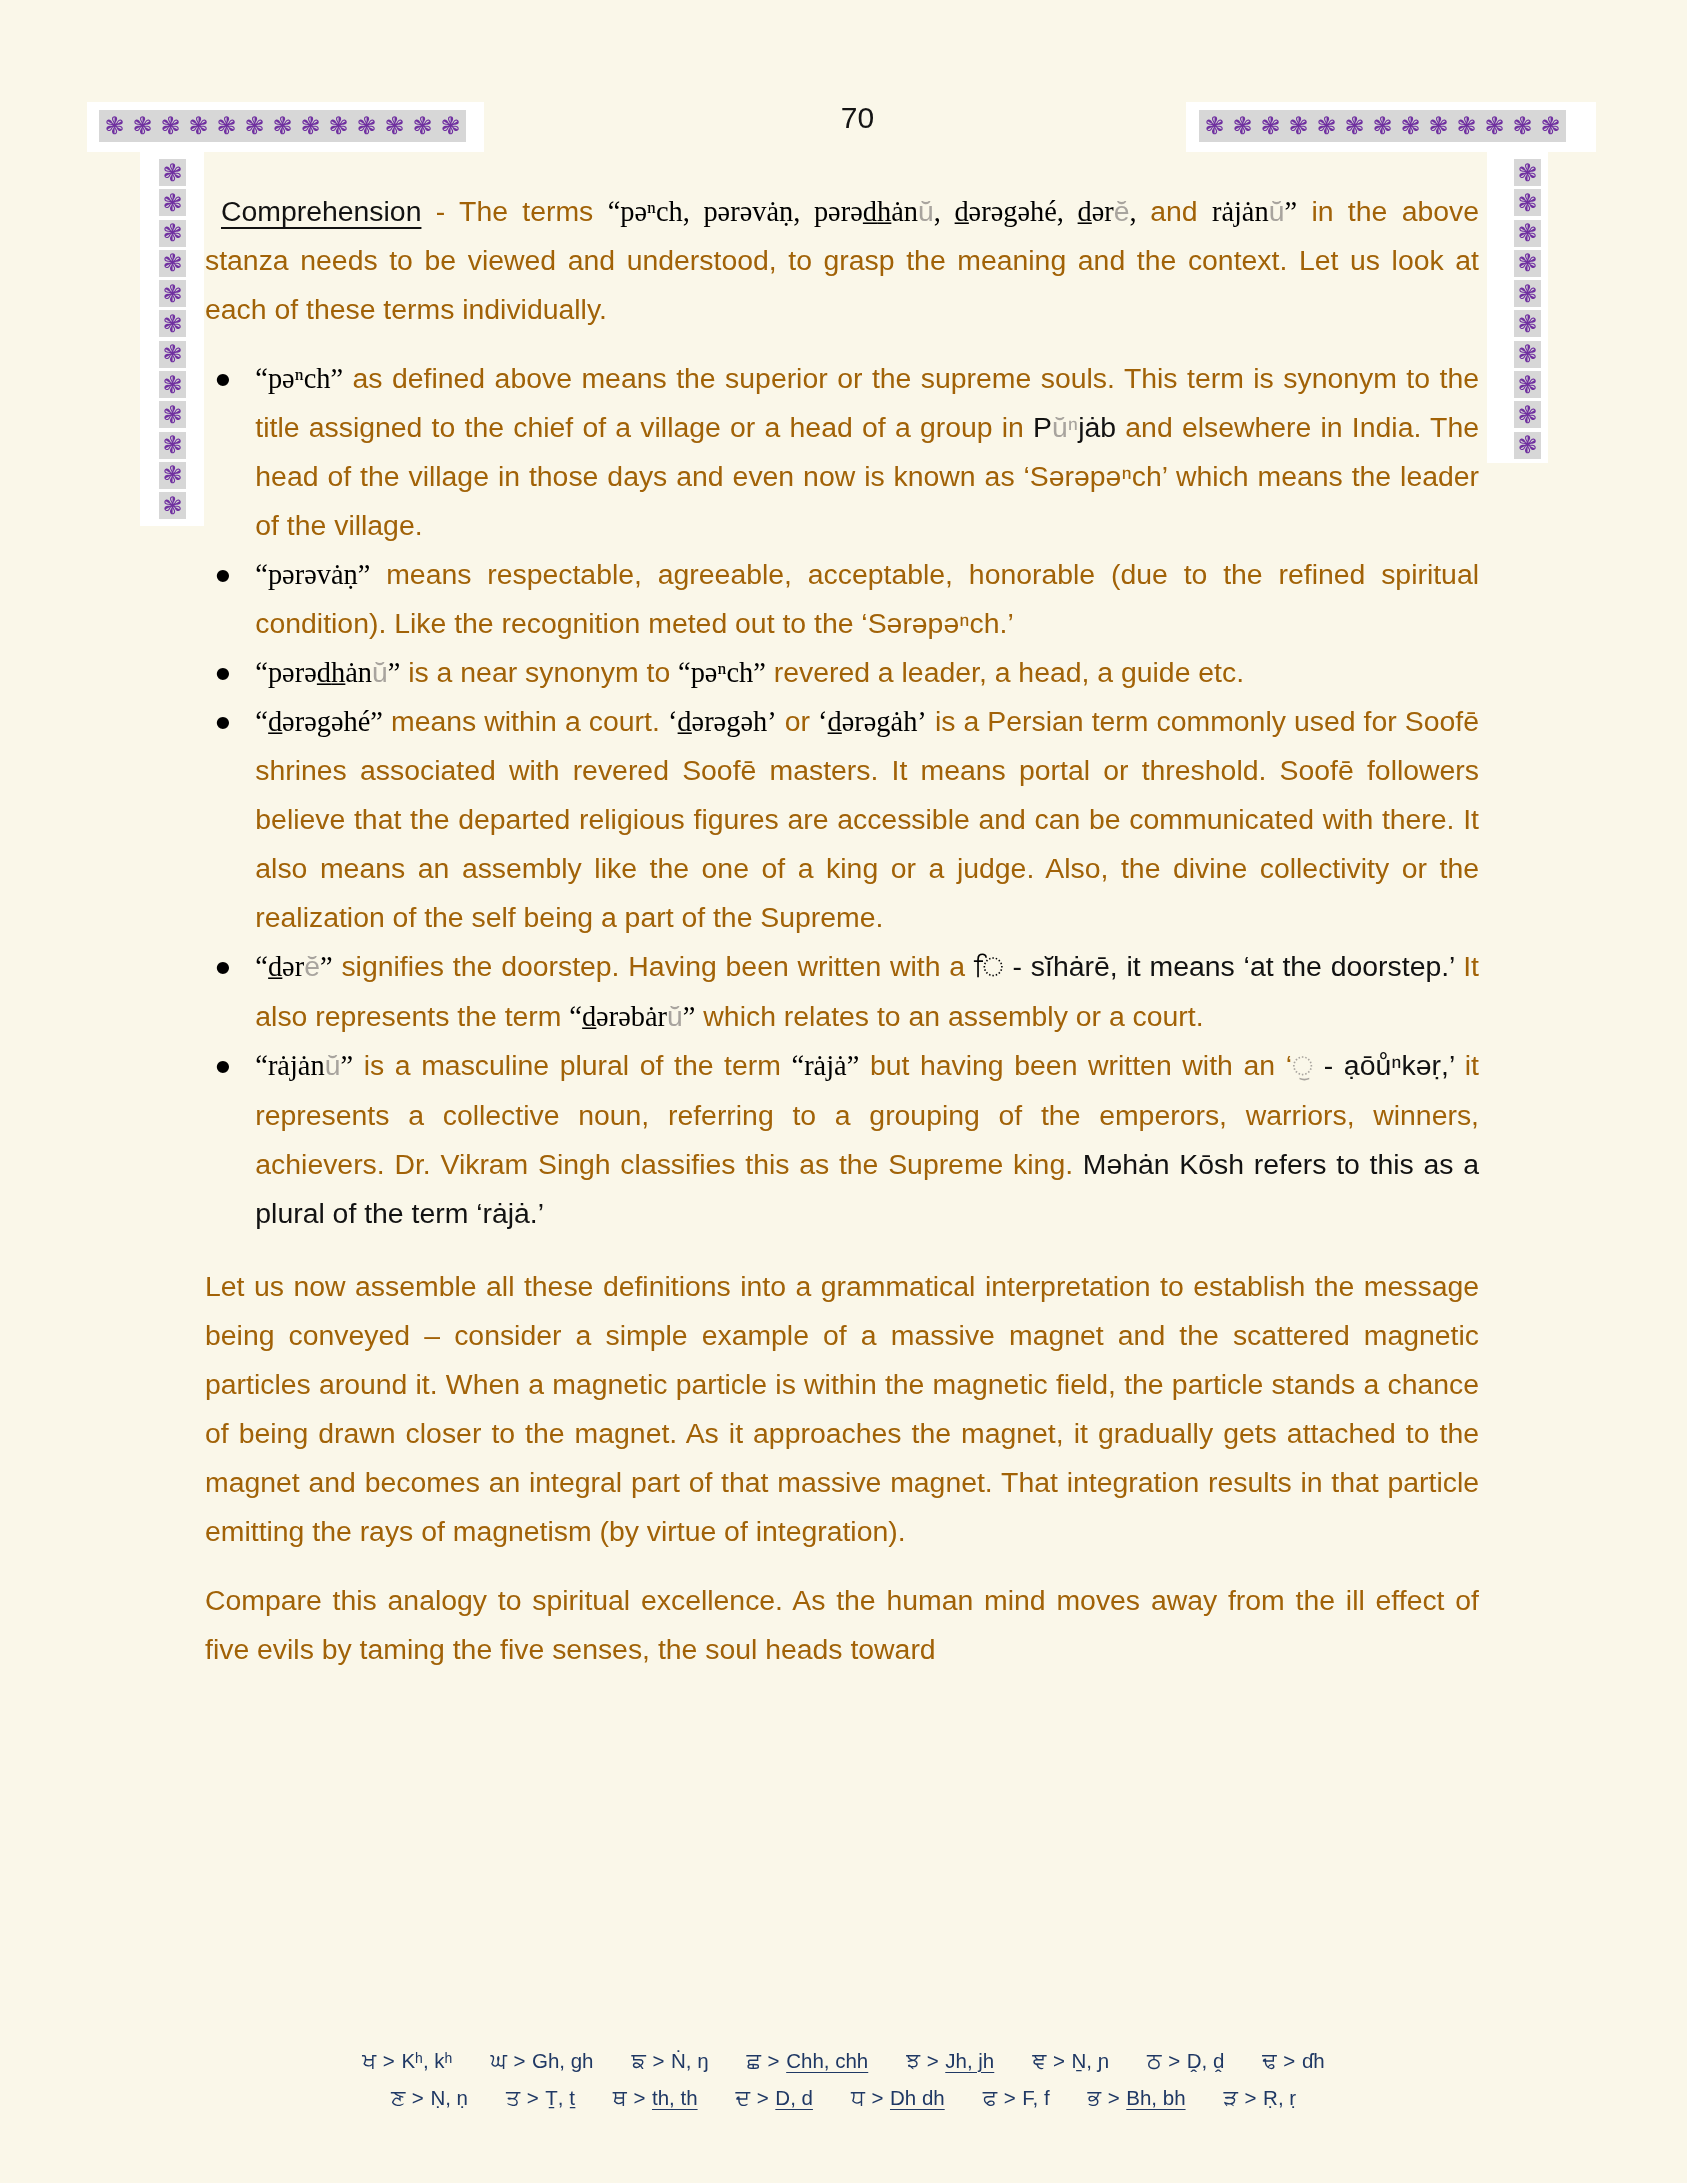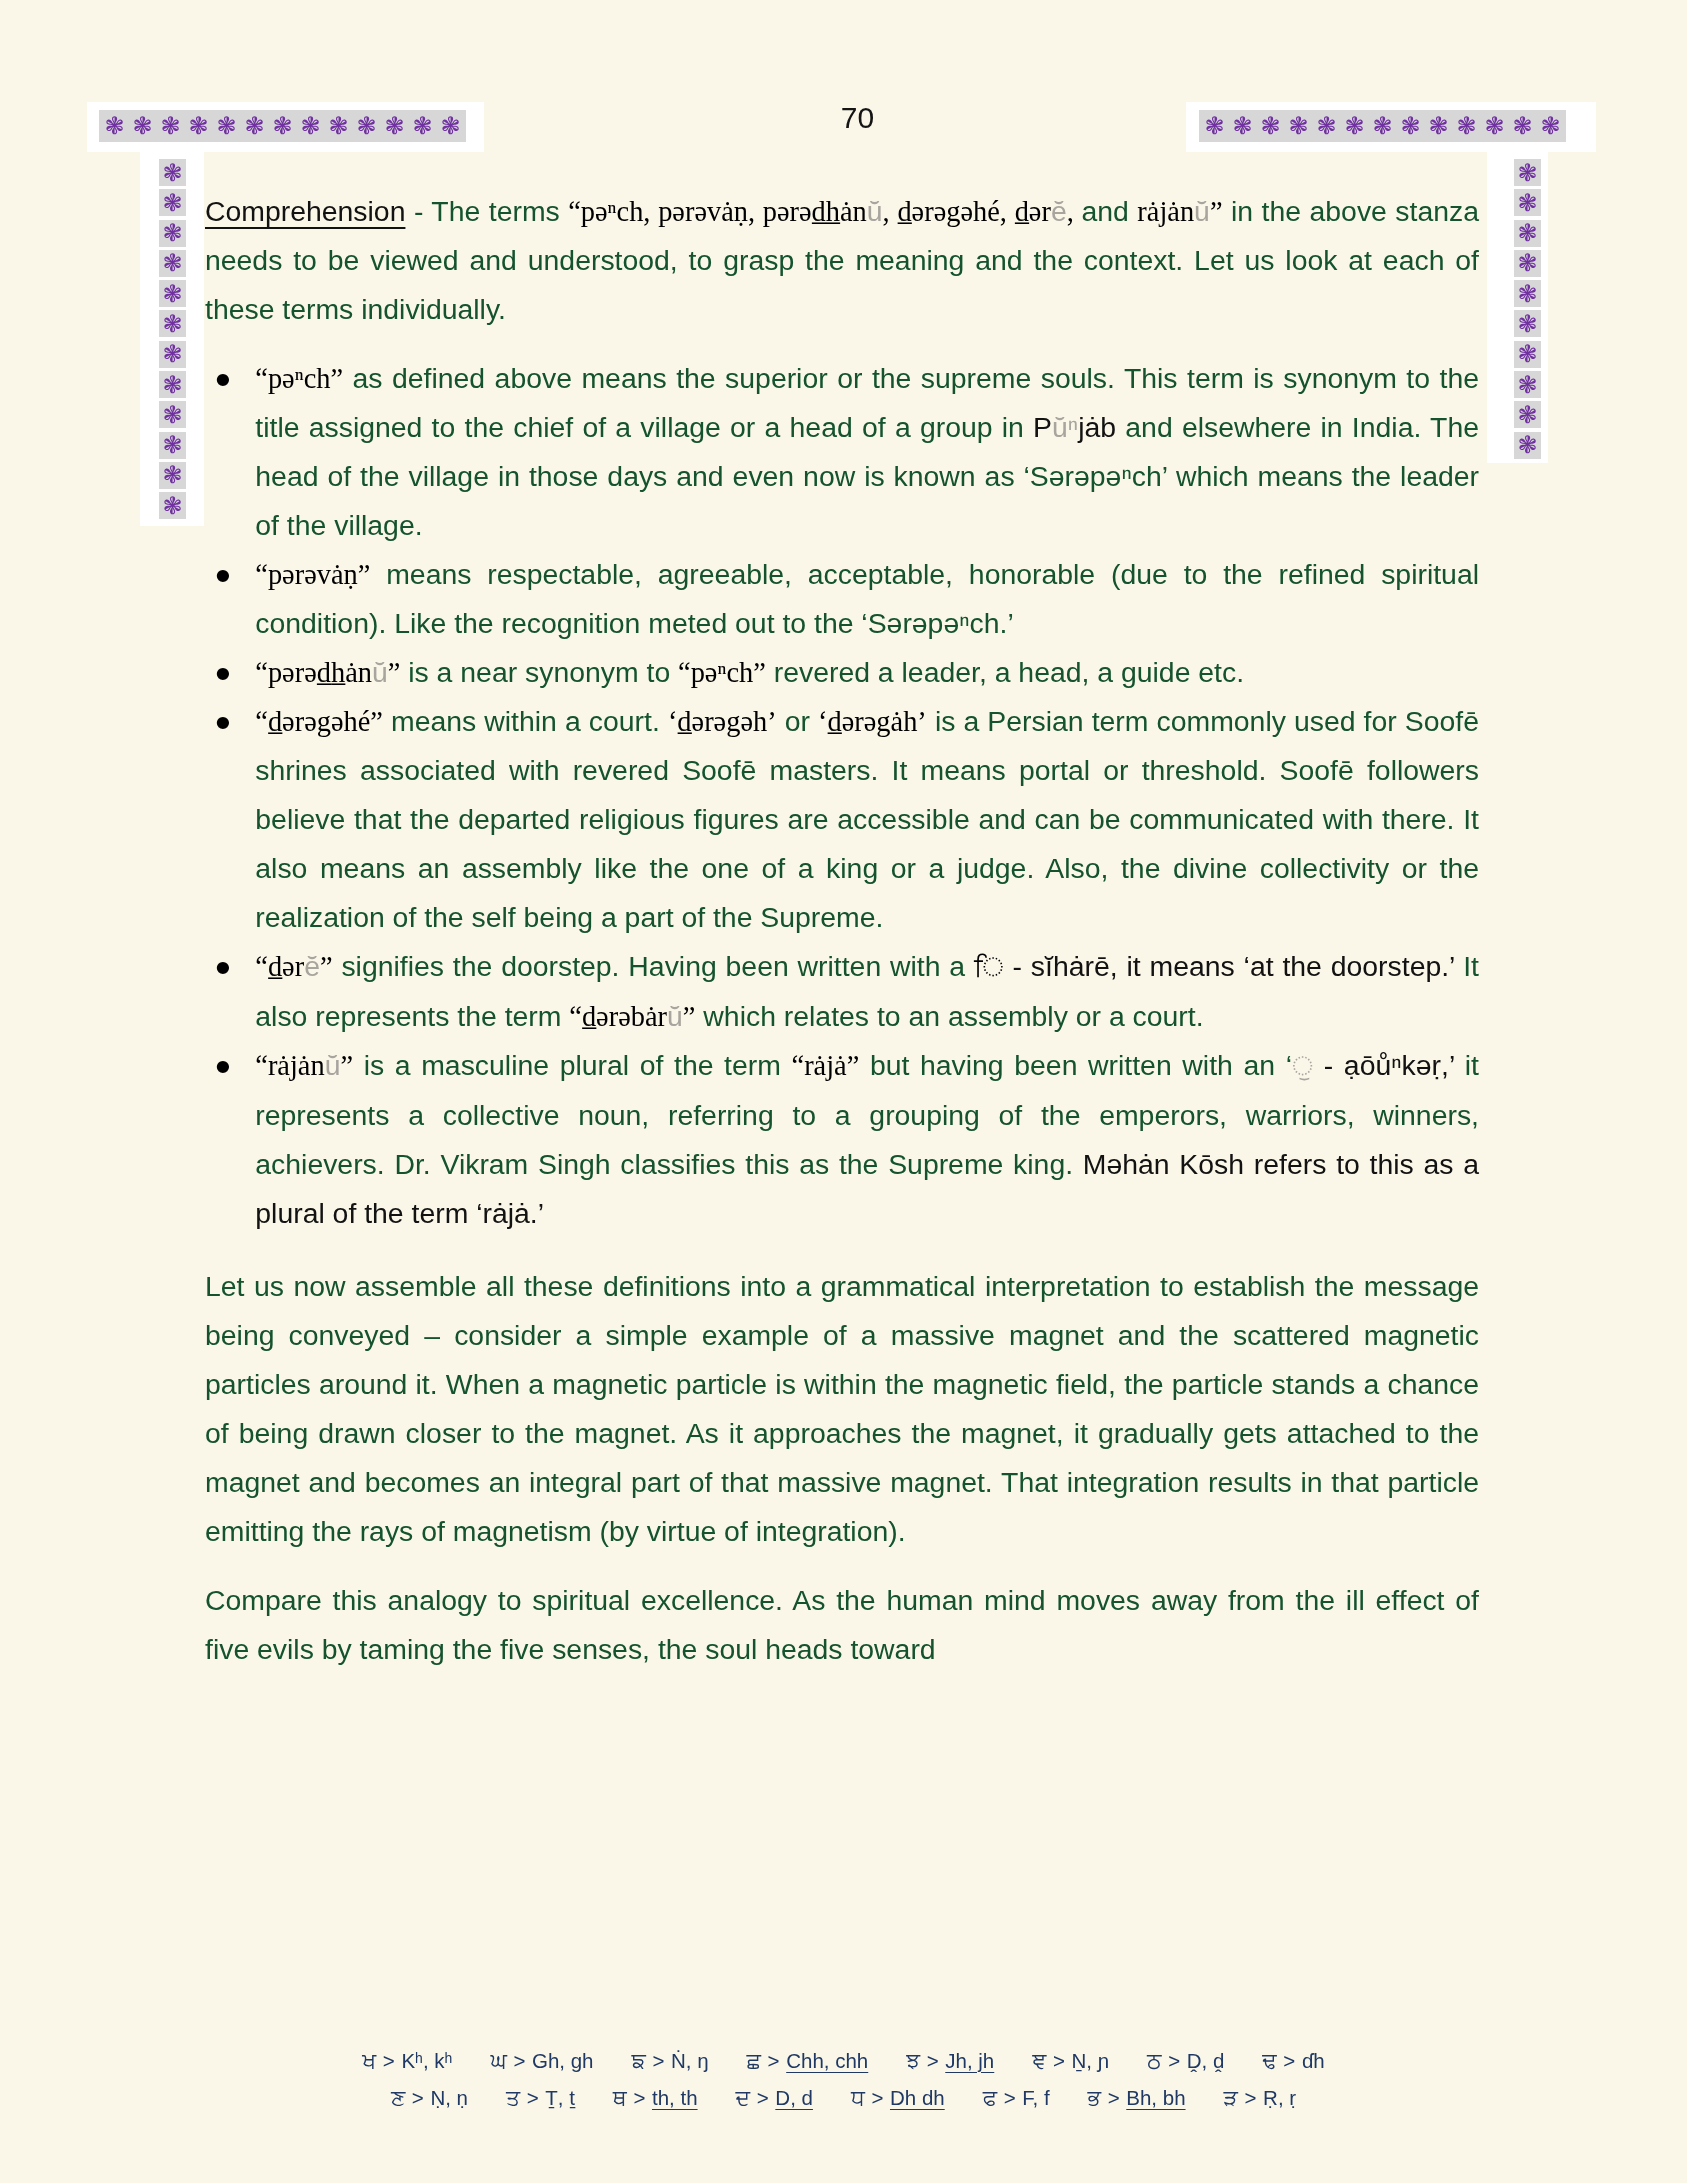--- a/index.html
+++ b/index.html
@@ -32,24 +32,24 @@
     font-size:28.4px;line-height:49px;
     color:#322B62;
     text-align:justify;
   }
   .para{margin:0 0 20px 0;}
   .para.bullet{margin:0;display:flex;}
   .para.bullet + .para:not(.bullet){margin-top:24px;}
   .marker{flex:none;width:41px;padding-left:9.3px;color:#000;}
   .btext{flex:1;text-align:justify;}
   .c-black{color:#121212;}
-  .c-navy{color:#14532d;}
+  .c-navy{color:#a16207;}
   .c-term{color:#000000;font-family:Liberation Serif, serif;}
   .c-gray{color:#A8A49E;}
-  .u{text-decoration:underline;text-decoration-thickness:2px;text-underline-offset:6px;}
+  .u{text-decoration:underline;text-decoration-thickness:2px;text-underline-offset:6px;padding-left:16px;}
   .gur{font-size:26.5px;}
   
   .footer-key{
     position:absolute;top:2042px;left:0;width:1687px;
     color:#1F3864;font-size:20.5px;
   }
   .key-row{
     display:flex;justify-content:center;gap:38px;
     height:37px;align-items:center;white-space:nowrap;
   }

